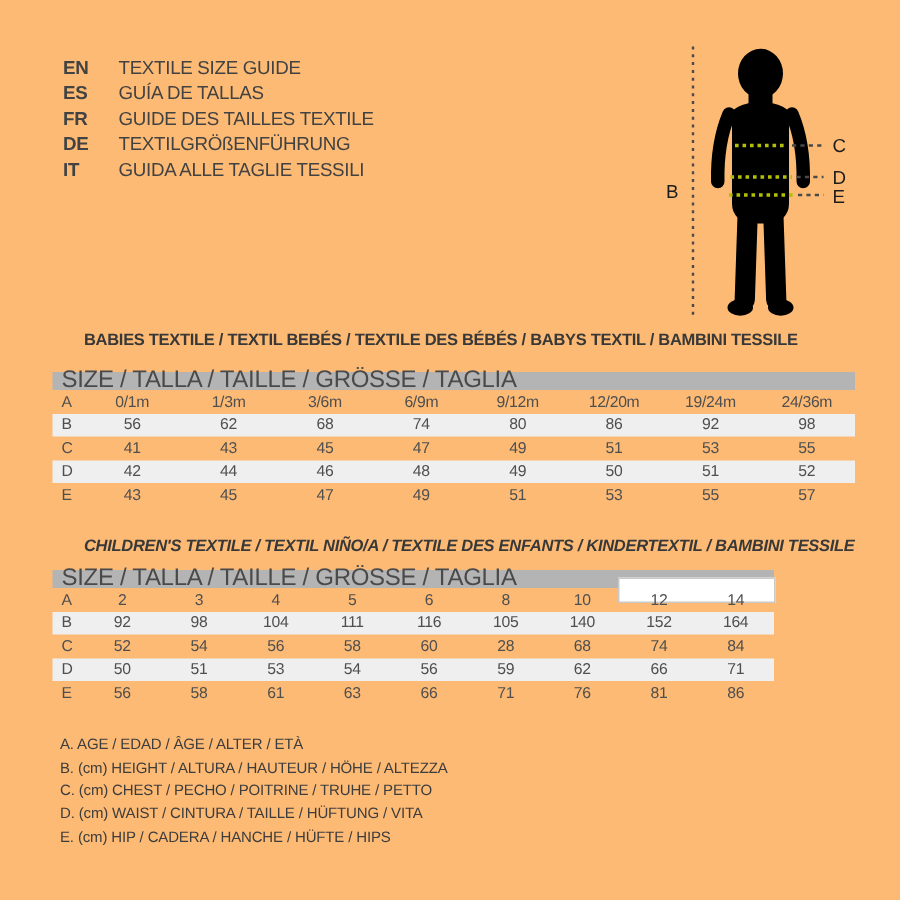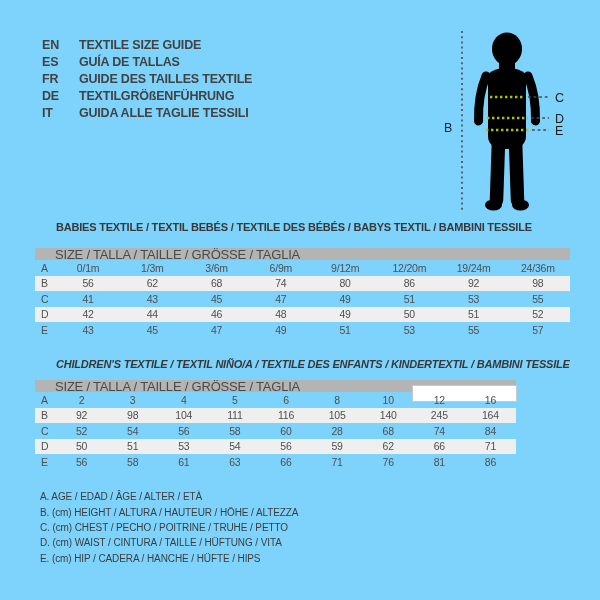--- a/index.html
+++ b/index.html
@@ -1,41 +1,41 @@
 <!DOCTYPE html>
 <html><head>
 <meta charset="utf-8">
 <style>
   html,body{margin:0;padding:0;background:#fff;}
   .canvas{
-    position:relative;width:600px;height:600px;background:#7dd3fc;overflow:hidden;
+    position:relative;width:600px;height:600px;background:#fdba74;overflow:hidden;
     font-family:"Liberation Sans","DejaVu Sans",sans-serif;
   }
   
   .lang-block{position:absolute;left:42px;top:36px;}
   .lang-row{display:flex;height:17px;align-items:center;}
   .lang-code{width:37px;font-size:12.5px;font-weight:700;color:#424242;letter-spacing:-0.2px;}
-  .lang-label{font-size:12.5px;font-weight:700;color:#424242;letter-spacing:-0.2px;white-space:nowrap;}
+  .lang-label{font-size:12.5px;font-weight:400;color:#424242;letter-spacing:-0.2px;white-space:nowrap;}
   
   .figure{position:absolute;left:440px;top:15px;width:145px;height:205px;}
   .figure svg{display:block;}
   .measure-label{font-size:12.5px;fill:#1c1c1c;font-family:"Liberation Sans","DejaVu Sans",sans-serif;}
   
   .table-title{
     position:absolute;left:56px;font-size:11px;font-weight:700;color:#383838;
     letter-spacing:-0.2px;white-space:nowrap;
   }
   .title-babies{top:221px;}
   .title-children{top:358px;font-style:italic;}
   .size-table{position:absolute;left:35px;}
   .babies-table{top:248px;width:535px;}
   .children-table{top:380px;width:481px;}
   .thead{
     height:12px;display:flex;align-items:center;background:#b4b4b4;
-    font-size:13px;color:#4a4a4a;padding-left:20px;letter-spacing:-0.2px;
+    font-size:16px;color:#4a4a4a;padding-left:6px;letter-spacing:-0.2px;
   }
   .tbody{position:relative;}
   .trow{position:relative;display:flex;height:15.5px;align-items:center;
     font-size:10.5px;color:#4f4f4f;letter-spacing:-0.2px;}
   .trow.stripe{background:#efefef;}
   .cell-letter{width:15px;padding-left:6px;flex:none;}
   .cell{flex:1;text-align:center;}
   .hl-box{
     position:absolute;left:377px;top:-7.5px;width:103px;height:15px;
     background:#ffffff;border:1px solid #c9c9c9;z-index:0;
@@ -179,32 +179,32 @@
     <div class="trow ">
          <span class="cell-letter">A</span>
           <span class="cell">2</span>
           <span class="cell">3</span>
           <span class="cell">4</span>
           <span class="cell">5</span>
           <span class="cell">6</span>
           <span class="cell">8</span>
           <span class="cell">10</span>
           <span class="cell">12</span>
-          <span class="cell">16</span>
+          <span class="cell">14</span>
        </div>
         <div class="trow stripe">
          <span class="cell-letter">B</span>
           <span class="cell">92</span>
           <span class="cell">98</span>
           <span class="cell">104</span>
           <span class="cell">111</span>
           <span class="cell">116</span>
           <span class="cell">105</span>
           <span class="cell">140</span>
-          <span class="cell">245</span>
+          <span class="cell">152</span>
           <span class="cell">164</span>
        </div>
         <div class="trow ">
          <span class="cell-letter">C</span>
           <span class="cell">52</span>
           <span class="cell">54</span>
           <span class="cell">56</span>
           <span class="cell">58</span>
           <span class="cell">60</span>
           <span class="cell">28</span>

